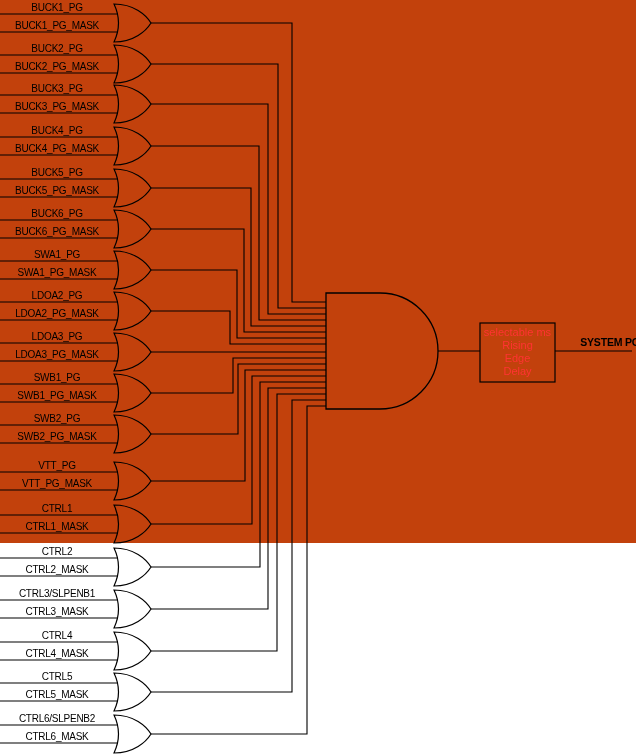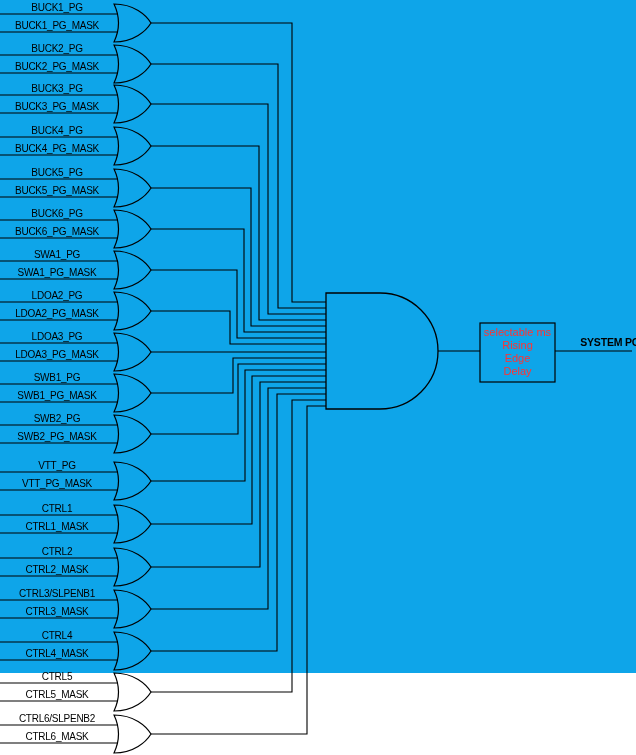--- a/index.html
+++ b/index.html
@@ -1,17 +1,17 @@
 <!DOCTYPE html>
 <html><head>
 <meta charset="utf-8">
 <style>
   html,body{margin:0;padding:0;background:#ffffff;}
   body{width:636px;height:755px;overflow:hidden;font-family:"Liberation Sans",sans-serif;}
-  .canvas{position:relative;width:636px;height:673px;background:#0ea5e9;}
+  .canvas{position:relative;width:636px;height:543px;background:#c2410c;}
   svg{display:block;}
   .lbl{font-family:"Liberation Sans",sans-serif;font-size:10px;letter-spacing:-0.25px;}
   .redtxt{font-family:"Liberation Sans",sans-serif;font-size:11px;}
   .outlbl{font-family:"Liberation Sans",sans-serif;font-size:10.5px;font-weight:bold;letter-spacing:-0.2px;}
 </style>
 </head>
 <body>
 
 <div class="canvas">
   <svg id="diagram" width="636" height="755" viewBox="0 0 636 755">

